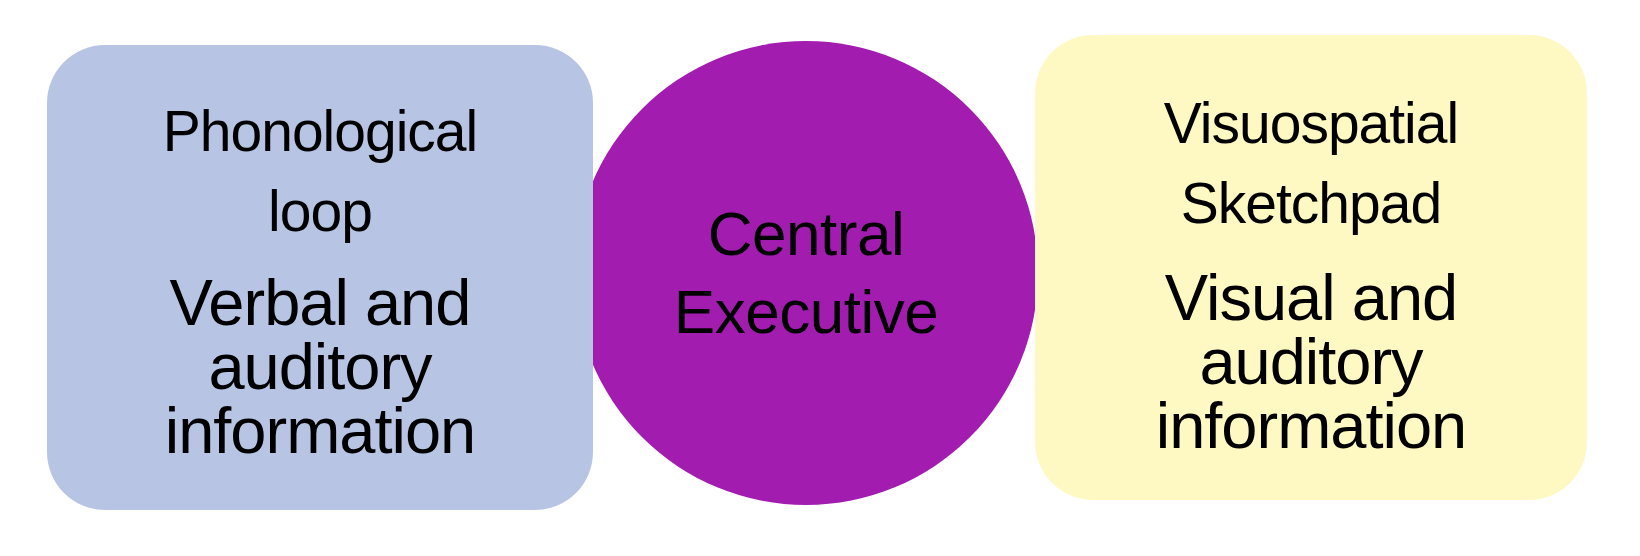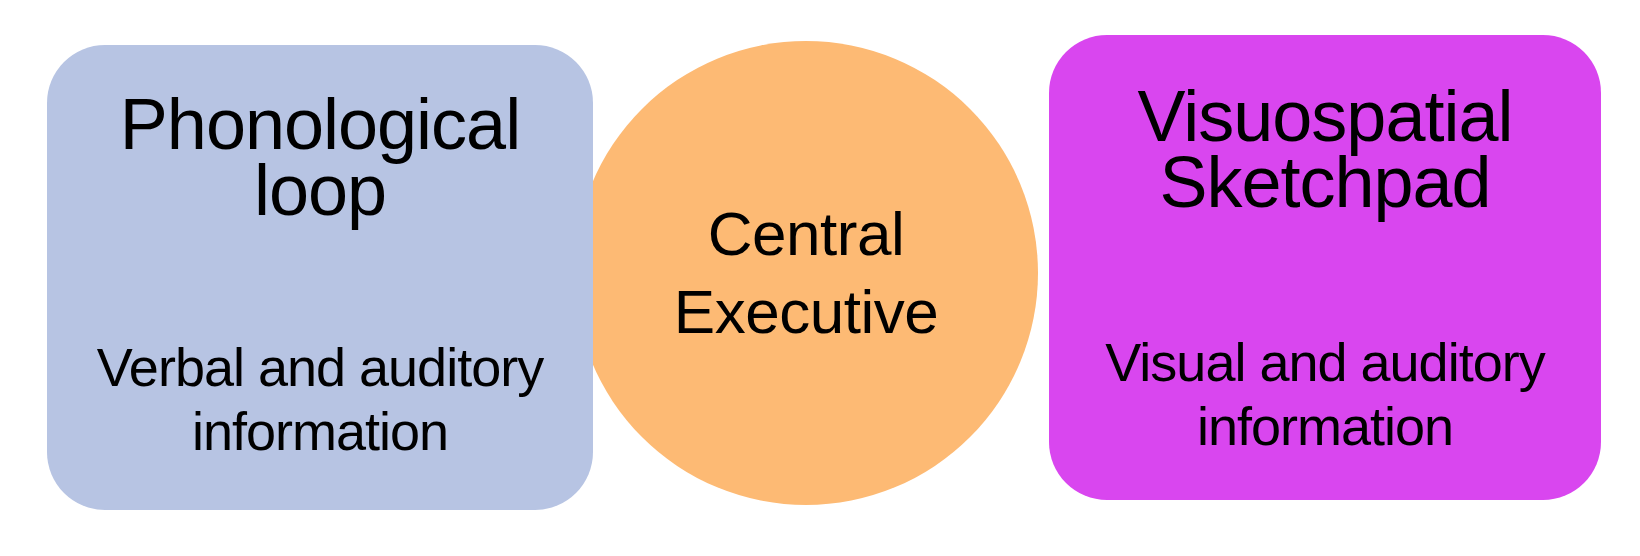--- a/index.html
+++ b/index.html
@@ -35,55 +35,55 @@
   .circle {
     left: 574px;
     top: 41px;
     width: 464px;
     height: 464px;
     border-radius: 50%;
     z-index: 1;
     justify-content: center;
   }
   .node-title {
-    font-size: 72px;
-    line-height: 66px;
+    font-size: 57px;
+    line-height: 80px;
     white-space: pre-line;
     letter-spacing: -1px;
   }
   .node-desc {
     margin-top: auto;
-    font-size: 54px;
+    font-size: 65px;
     line-height: 64px;
     white-space: pre-line;
     letter-spacing: -1px;
   }
   .circle .node-title {
     font-size: 62px;
     line-height: 78px;
     letter-spacing: -0.5px;
   }
 </style>
 </head>
 <body>
 
 <div class="canvas">
 
-  <div class="node circle" style="background-color: #fdba74;">
+  <div class="node circle" style="background-color: #a21caf;">
     <div class="node-title">Central
 Executive</div>
   </div>
 
   <div class="node box box-left" style="background-color: rgb(183, 196, 227);">
     <div class="node-title">Phonological
 loop</div>
     <div class="node-desc">Verbal and auditory
 information</div>
   </div>
 
-  <div class="node box box-right" style="background-color: #d946ef; margin-left: 14px;">
+  <div class="node box box-right" style="background-color: #fef9c3;">
     <div class="node-title">Visuospatial
 Sketchpad</div>
     <div class="node-desc">Visual and auditory
 information</div>
   </div>
 
 </div>
 
 </body></html>

